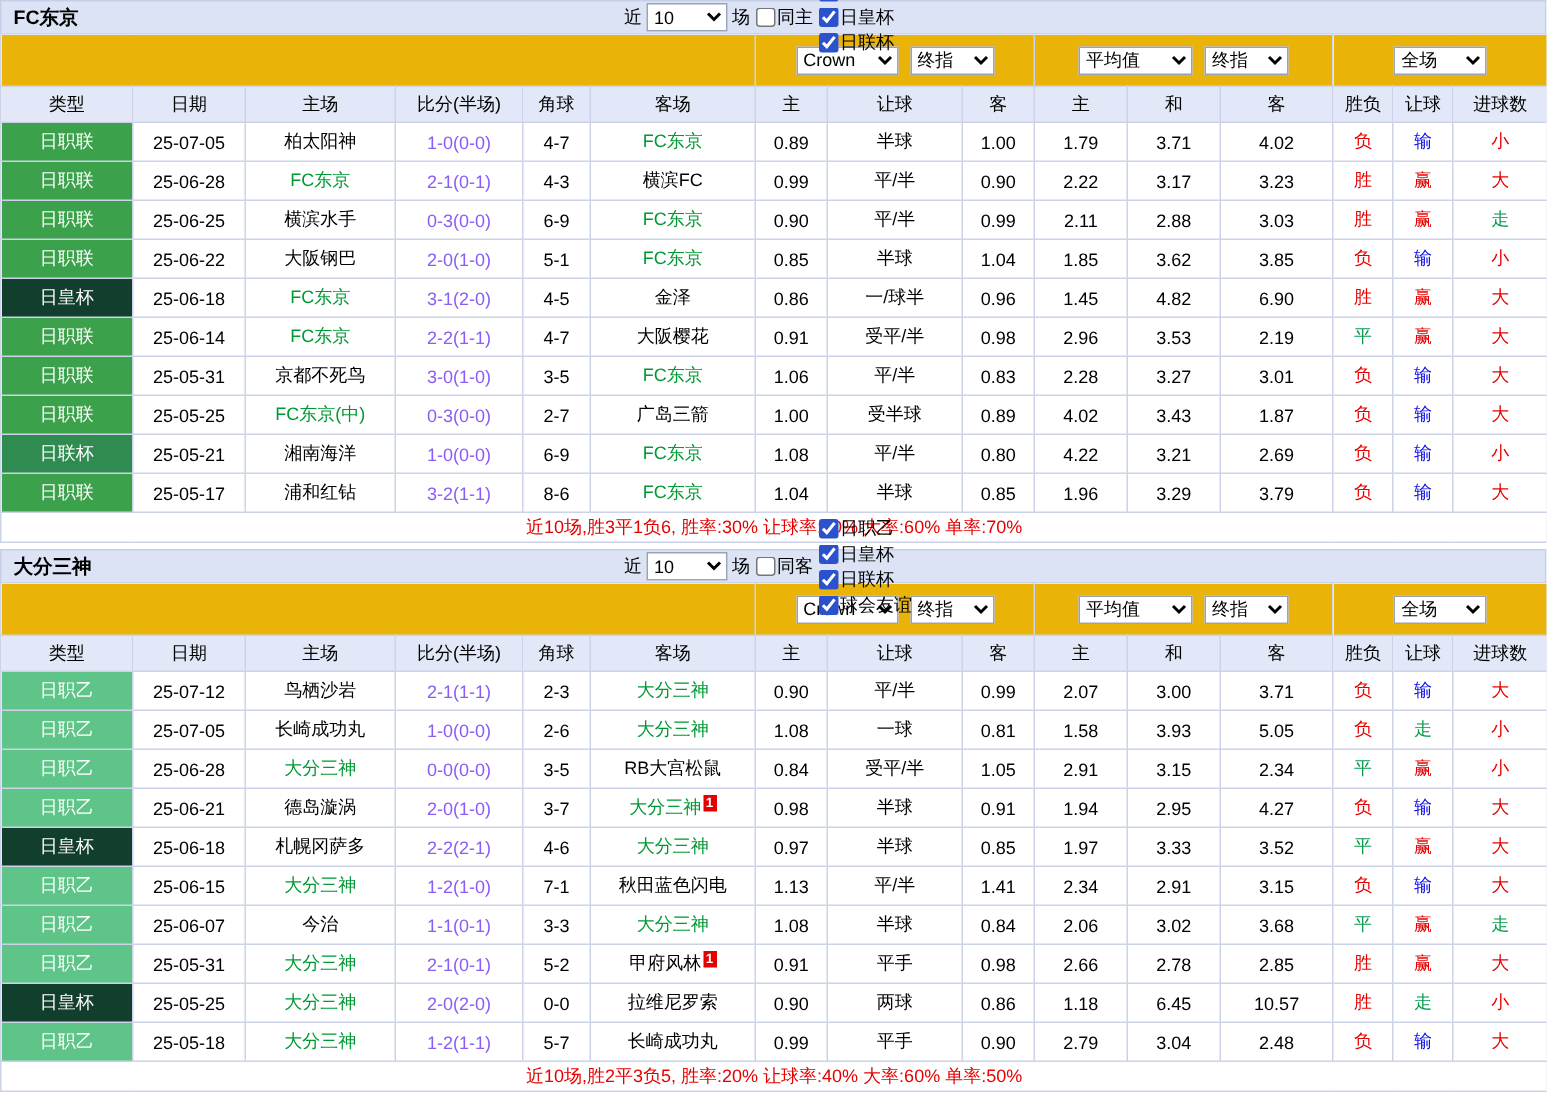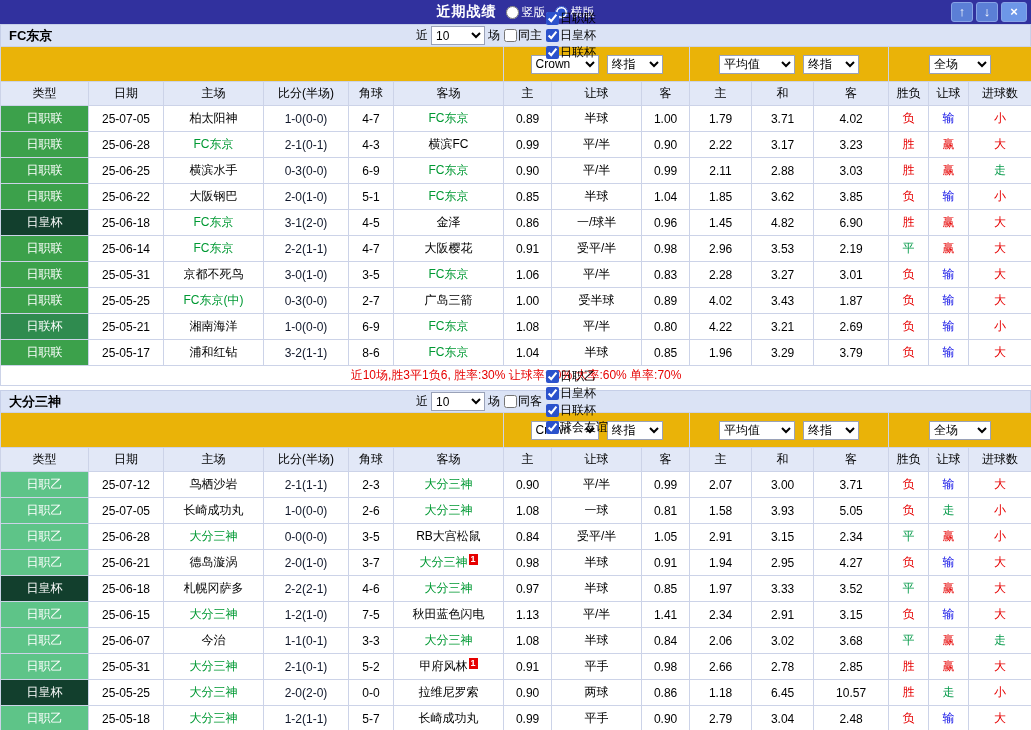--- a/index.html
+++ b/index.html
@@ -37,50 +37,30 @@
   select[data-name="scope-select"]{width:62px}
 
   
   table.grid{width:1031px;border-collapse:collapse;table-layout:fixed;text-align:center}
   .grid td,.grid th{border:1px solid #ccd3e8;overflow:hidden;white-space:nowrap}
   .dropdown-row td{height:35px;background:#eab308}
   .dropdown-row select{margin:0 4px}
   .colhead th{height:24px;background:#e2e8f7;font-weight:normal}
   tbody td{height:26px;background:#fff}
   td.type{color:#fff}
-  td.score{color:#0f172a}
+  td.score{color:#8b5cf6}
   td.team-hl{color:#009933}
   .summary{height:20px;color:#e60000}
   sup.redcard{background:#e60000;color:#fff;font-size:9px;line-height:11px;padding:0 2px;
               display:inline-block;vertical-align:top;margin-left:1px;font-weight:bold}
 </style>
 </head>
 <body>
 
 <div class="app" data-name="recent-results-window">
-  <div class="titlebar" data-name="titlebar">
-    <div class="titlebar-center">
-      <span class="title" data-name="page-title">近期战绩</span>
-      <span class="radios" id="layout-radios" data-name="layout-toggle">
-          <label data-name="layout-radio-vertical">
-            <input type="radio" name="layout" data-name="layout-radio-vertical-input" style="">
-            <span>竖版</span>
-          </label>
-          <label data-name="layout-radio-horizontal">
-            <input type="radio" name="layout" data-name="layout-radio-horizontal-input" checked="" style="">
-            <span>横版</span>
-          </label>
-        </span>
-    </div>
-    <div class="titlebar-buttons">
-      <div class="tb-btn" data-name="move-up-button">↑</div>
-      <div class="tb-btn" data-name="move-down-button">↓</div>
-      <div class="tb-btn close" data-name="close-button">×</div>
-    </div>
-  </div>
 
   <div id="sections">
   <div class="section" data-name="team-section">
     <div class="filter-row" data-name="section-header">
       <span class="team-name" data-name="team-name">FC东京</span>
       <div class="filters" data-name="filter-controls">
         <span data-name="near-label">近</span>
         <select data-name="match-count-select"><option>10</option></select>
         <span data-name="games-label">场</span>
         <label data-name="same-venue-checkbox">
@@ -496,21 +476,21 @@
               <td data-name="avg-away-odds">3.52</td>
               <td data-name="result-outcome" style="color: rgb(8, 155, 76);">平</td>
               <td data-name="result-handicap" style="color: rgb(230, 0, 0);">赢</td>
               <td data-name="result-goals" style="color: rgb(230, 0, 0);">大</td>
             </tr>
             <tr data-name="match-row">
               <td data-name="competition-type" class="type" style="background: rgb(94, 196, 136);">日职乙</td>
               <td data-name="match-date">25-06-15</td>
               <td data-name="home-team" class="team-hl">大分三神</td>
               <td data-name="score" class="score">1-2(1-0)</td>
-              <td data-name="corners">7-5</td>
+              <td data-name="corners">7-1</td>
               <td data-name="away-team">秋田蓝色闪电</td>
               <td data-name="handicap-home-odds">1.13</td>
               <td data-name="handicap-line">平/半</td>
               <td data-name="handicap-away-odds">1.41</td>
               <td data-name="avg-home-odds">2.34</td>
               <td data-name="avg-draw-odds">2.91</td>
               <td data-name="avg-away-odds">3.15</td>
               <td data-name="result-outcome" style="color: rgb(230, 0, 0);">负</td>
               <td data-name="result-handicap" style="color: rgb(15, 15, 230);">输</td>
               <td data-name="result-goals" style="color: rgb(230, 0, 0);">大</td>

